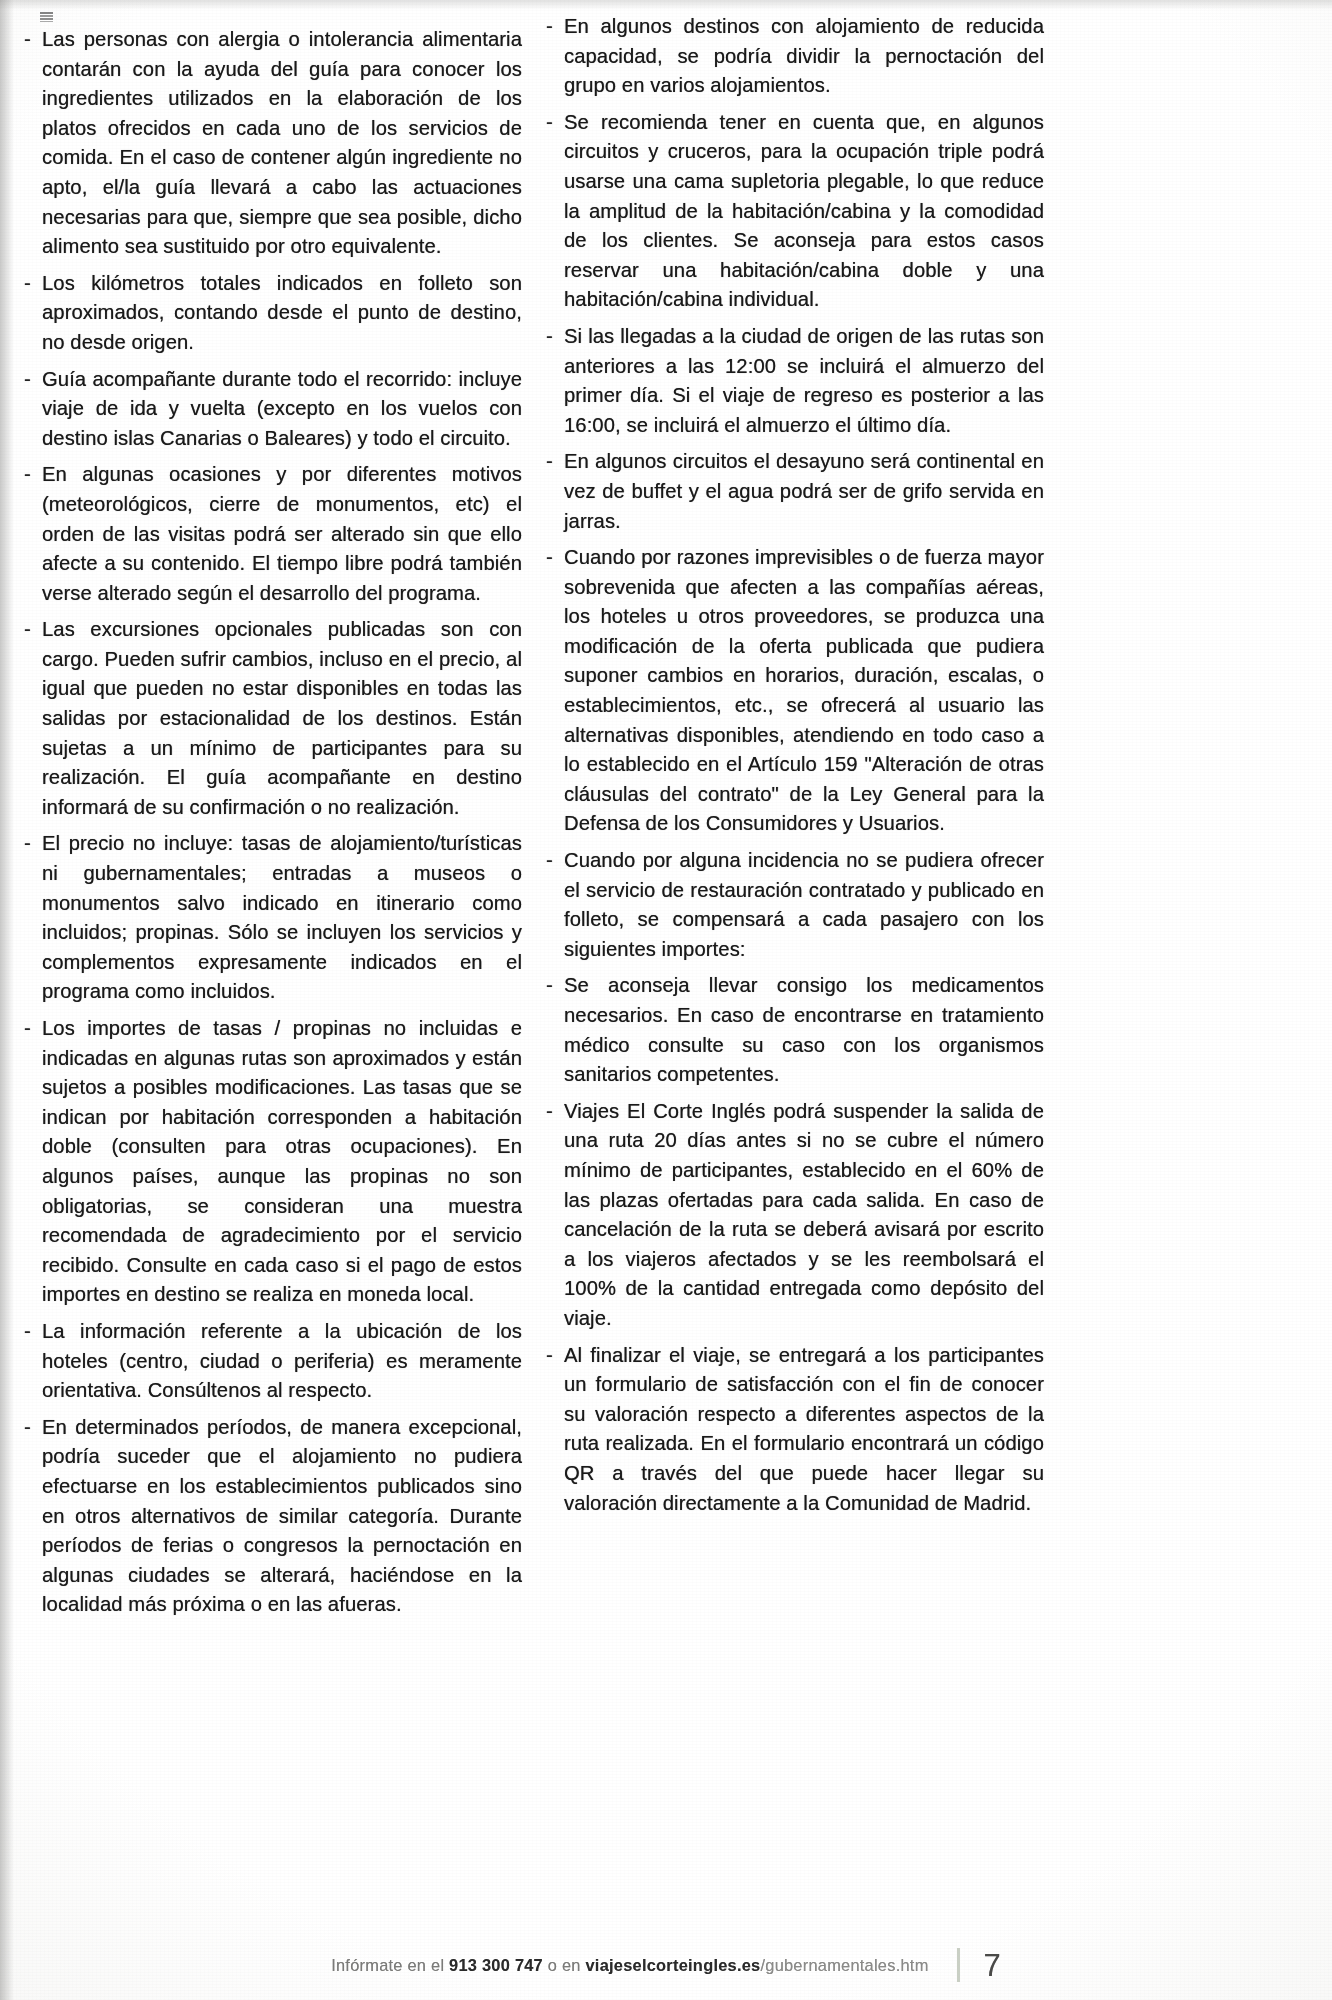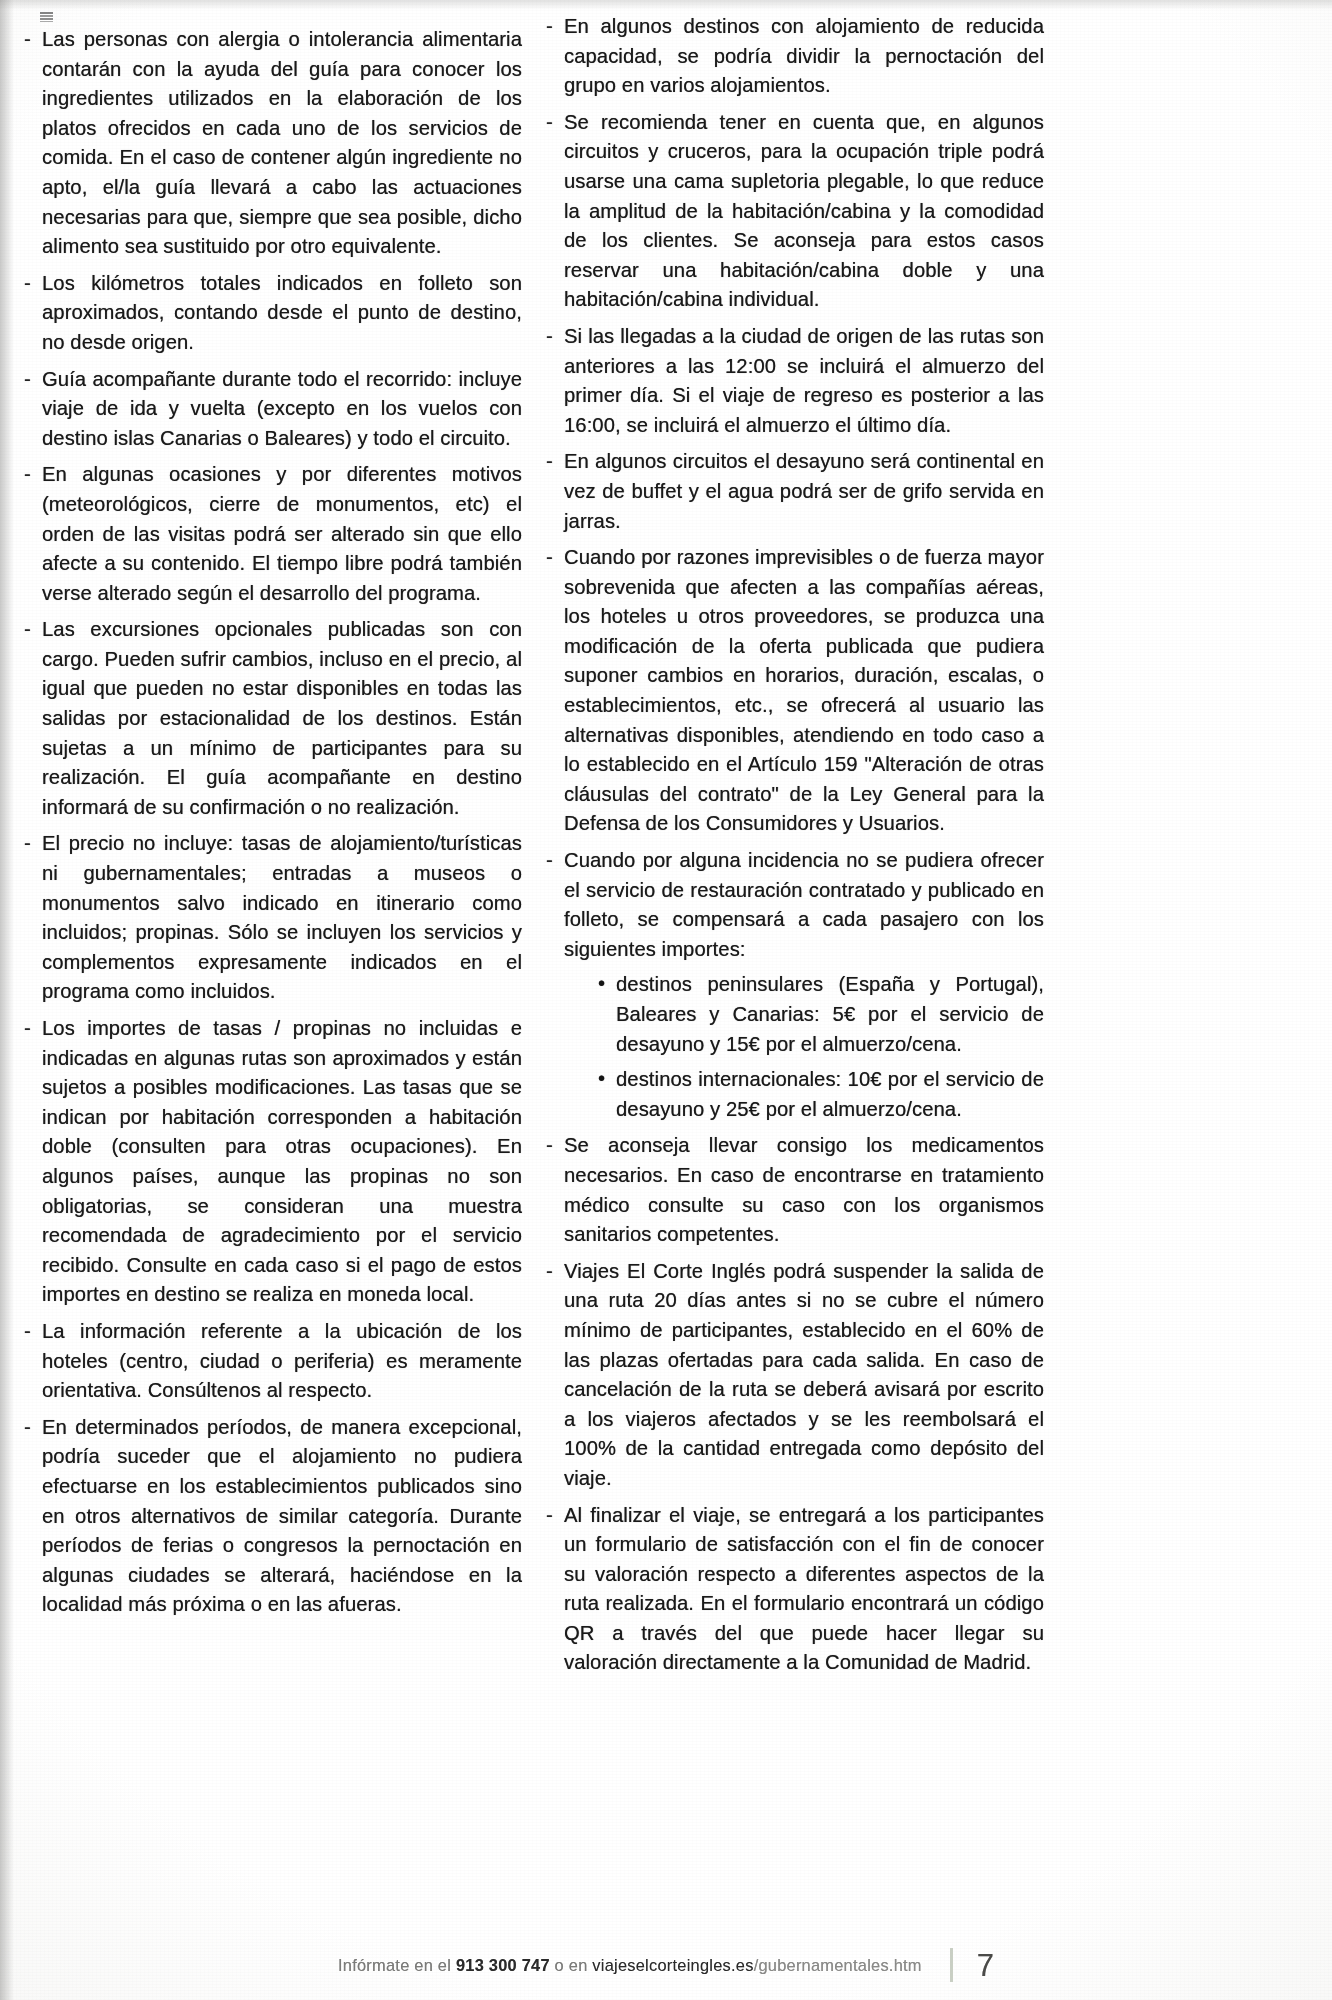--- a/index.html
+++ b/index.html
@@ -156,21 +156,21 @@
     letter-spacing: .25px;
     white-space: nowrap;
     text-shadow: 0 0 .6px rgba(0,0,0,.35);
   }
   .footer-text b {
     color: #2a2a2a;
     font-weight: 700;
   }
   .footer-text .url-main {
     color: #2a2a2a;
-    font-weight: 400;
+    font-weight: 700;
   }
   .footer-text .url-path {
     color: #8a8a88;
     font-weight: 400;
   }
   .footer-sep {
     width: 3px;
     height: 34px;
     background: #c9cfc4;
     margin: 0 10px 0 14px;
@@ -210,24 +210,20 @@
 
     <div class="col col--right">
       <ul class="terms">
         <li>En algunos destinos con alojamiento de reducida capacidad, se podría dividir la pernoctación del grupo en varios alojamientos.</li>
         <li>Se recomienda tener en cuenta que, en algunos circuitos y cruceros, para la ocupación triple podrá usarse una cama supletoria plegable, lo que reduce la amplitud de la habitación/cabina y la comodidad de los clientes. Se aconseja para estos casos reservar una habitación/cabina doble y una habitación/cabina individual.</li>
         <li>Si las llegadas a la ciudad de origen de las rutas son anteriores a las 12:00 se incluirá el almuerzo del primer día. Si el viaje de regreso es posterior a las 16:00, se incluirá el almuerzo el último día.</li>
         <li>En algunos circuitos el desayuno será continental en vez de buffet y el agua podrá ser de grifo servida en jarras.</li>
         <li>Cuando por razones imprevisibles o de fuerza mayor sobrevenida que afecten a las compañías aéreas, los hoteles u otros proveedores, se produzca una modificación de la oferta publicada que pudiera suponer cambios en horarios, duración, escalas, o establecimientos, etc., se ofrecerá al usuario las alternativas disponibles, atendiendo en todo caso a lo establecido en el Artículo 159 "Alteración de otras cláusulas del contrato" de la Ley General para la Defensa de los Consumidores y Usuarios.</li>
         <li>
           <span>Cuando por alguna incidencia no se pudiera ofrecer el servicio de restauración contratado y publicado en folleto, se compensará a cada pasajero con los siguientes importes:</span>
-          <ul class="subterms">
-            <li>destinos peninsulares (España y Portugal), Baleares y Canarias: 5€ por el servicio de desayuno y 15€ por el almuerzo/cena.</li>
-            <li>destinos internacionales: 10€ por el servicio de desayuno y 25€ por el almuerzo/cena.</li>
-          </ul>
         </li>
         <li>Se aconseja llevar consigo los medicamentos necesarios. En caso de encontrarse en tratamiento médico consulte su caso con los organismos sanitarios competentes.</li>
         <li>Viajes El Corte Inglés podrá suspender la salida de una ruta 20 días antes si no se cubre el número mínimo de participantes, establecido en el 60% de las plazas ofertadas para cada salida. En caso de cancelación de la ruta se deberá avisará por escrito a los viajeros afectados y se les reembolsará el 100% de la cantidad entregada como depósito del viaje.</li>
         <li>Al finalizar el viaje, se entregará a los participantes un formulario de satisfacción con el fin de conocer su valoración respecto a diferentes aspectos de la ruta realizada. En el formulario encontrará un código QR a través del que puede hacer llegar su valoración directamente a la Comunidad de Madrid.</li>
       </ul>
     </div>
 
   </div>
 
   <div class="footer">

